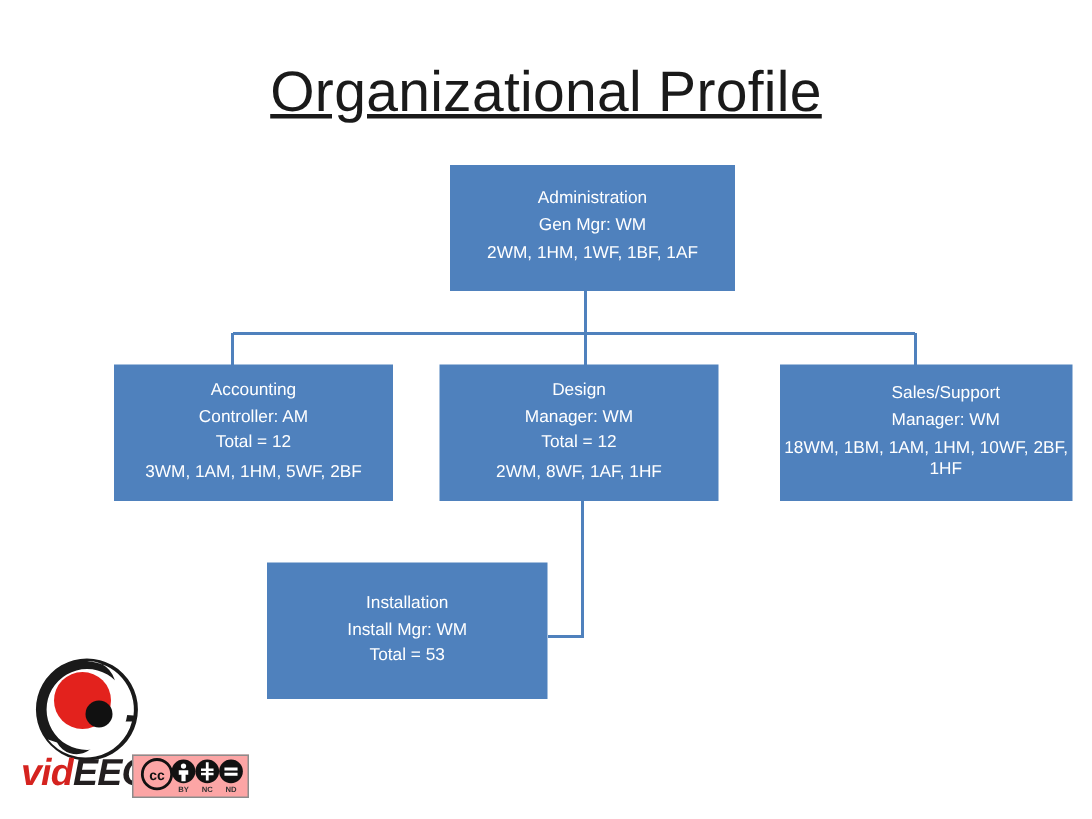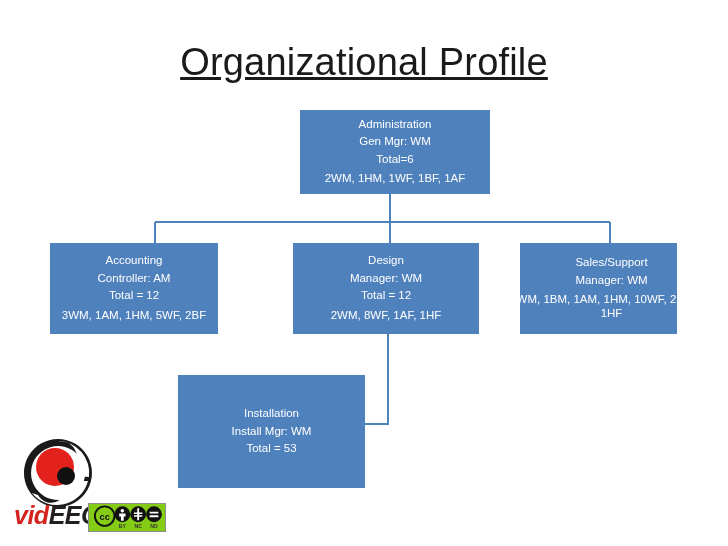--- a/index.html
+++ b/index.html
@@ -67,24 +67,24 @@
     padding-top: 4px;
   }
   .org-box .detail.overflow {
     width: 218px;
     margin-left: -16px;
     margin-right: -16px;
     text-align: center;
   }
 
   #box-administration { left: 300px; top: 110px;  width: 190px; height: 84px; }
-  #box-accounting     { left: 50px;  top: 243px;  width: 168px; height: 91px; }
+  #box-accounting     { left: 76px;  top: 243px;  width: 186px; height: 91px; }
   #box-design         { left: 293px; top: 243px;  width: 186px; height: 91px; }
-  #box-sales          { left: 520px; top: 243px;  width: 157px; height: 91px; padding-left: 26px; }
-  #box-installation   { left: 178px; top: 375px;  width: 187px; height: 113px; }
+  #box-sales          { left: 520px; top: 243px;  width: 195px; height: 91px; padding-left: 26px; }
+  #box-installation   { left: 178px; top: 375px;  width: 187px; height: 91px; }
 
   
   #logo {
     position: absolute;
     left: 10px;
     top: 437px;
     width: 92px;
     height: 100px;
   }
   #logo-mark {
@@ -109,21 +109,21 @@
   #logo-wordmark .vid { color: #d5231f; margin-top: 31px; }
   #logo-wordmark .eeo { color: #231f20; }
 
   
   #cc-badge {
     position: absolute;
     left: 88px;
     top: 503px;
     width: 78px;
     height: 29px;
-    background: #84cc16;
+    background: #fca5a5;
     border: 1px solid #8c8c8c;
     box-sizing: border-box;
     display: flex;
     align-items: flex-end;
   }
 </style>
 </head>
 <body>
 
 <div id="slide">
@@ -143,21 +143,20 @@
 
       <path d="M 610 222 L 610 243"></path>
 
       <path d="M 388 334 L 388 424 L 365 424"></path>
     </g>
   </svg>
 
   <div class="org-box" id="box-administration">
     <div class="line">Administration</div>
     <div class="line">Gen Mgr: WM</div>
-    <div class="line">Total=6</div>
     <div class="line detail">2WM, 1HM, 1WF, 1BF, 1AF</div>
   </div>
 
   <div class="org-box" id="box-accounting">
     <div class="line">Accounting</div>
     <div class="line">Controller: AM</div>
     <div class="line">Total = 12</div>
     <div class="line detail">3WM, 1AM, 1HM, 5WF, 2BF</div>
   </div>
 

